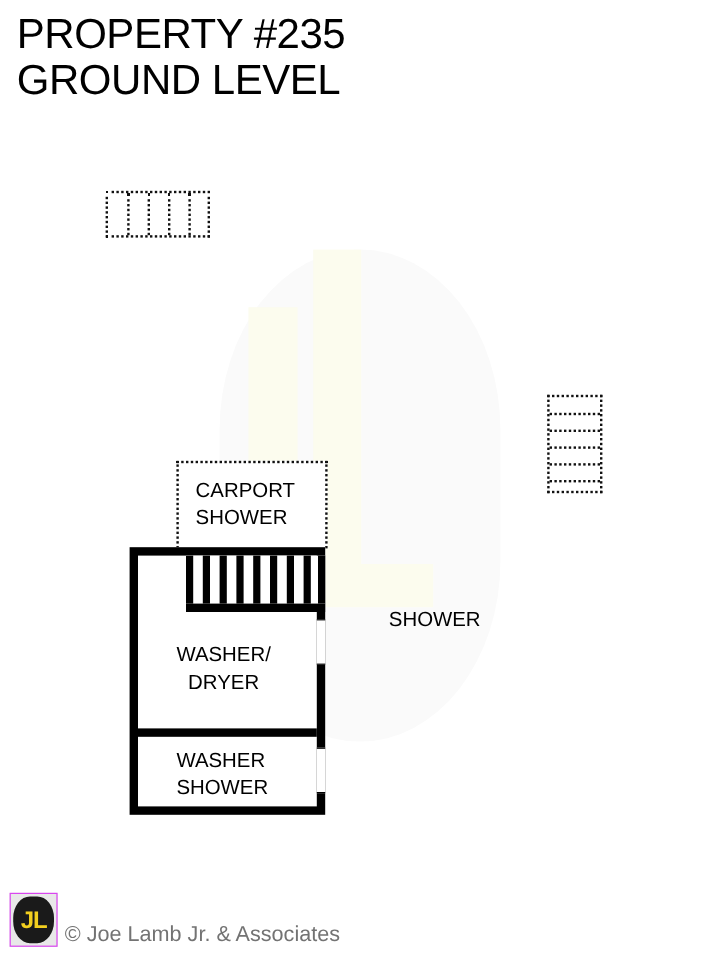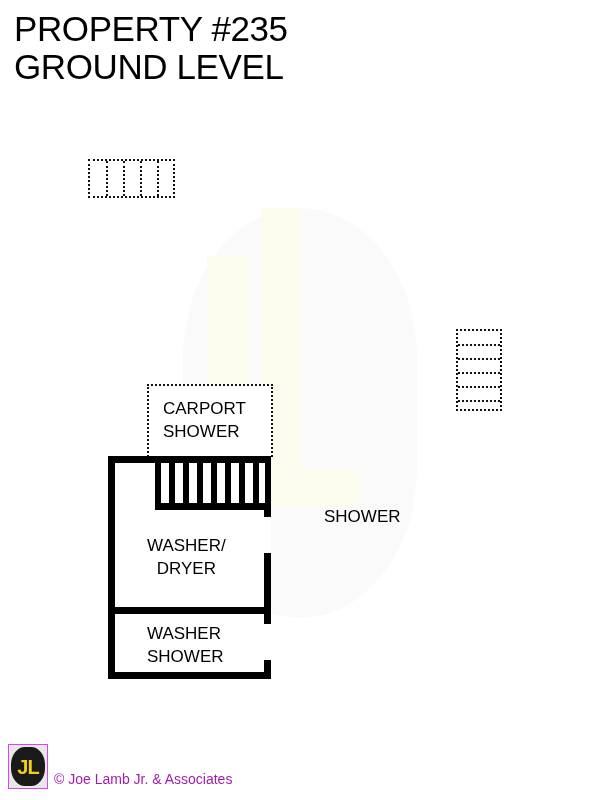--- a/index.html
+++ b/index.html
@@ -238,22 +238,22 @@
   #brand-logo .logo-text {
     color: #f2cf1f;
     font-size: 20px;
     font-weight: bold;
     letter-spacing: -1px;
     line-height: 1;
   }
   #copyright-text {
     margin-left: 6px;
     margin-top: 24px;
-    font-size: 14px;
-    color: #a21caf;
+    font-size: 18px;
+    color: #737373;
     white-space: nowrap;
   }
 </style>
 </head>
 <body>
 
 <div id="page">
 
   <div id="title-block">
     <div class="title-line">PROPERTY #235</div>

